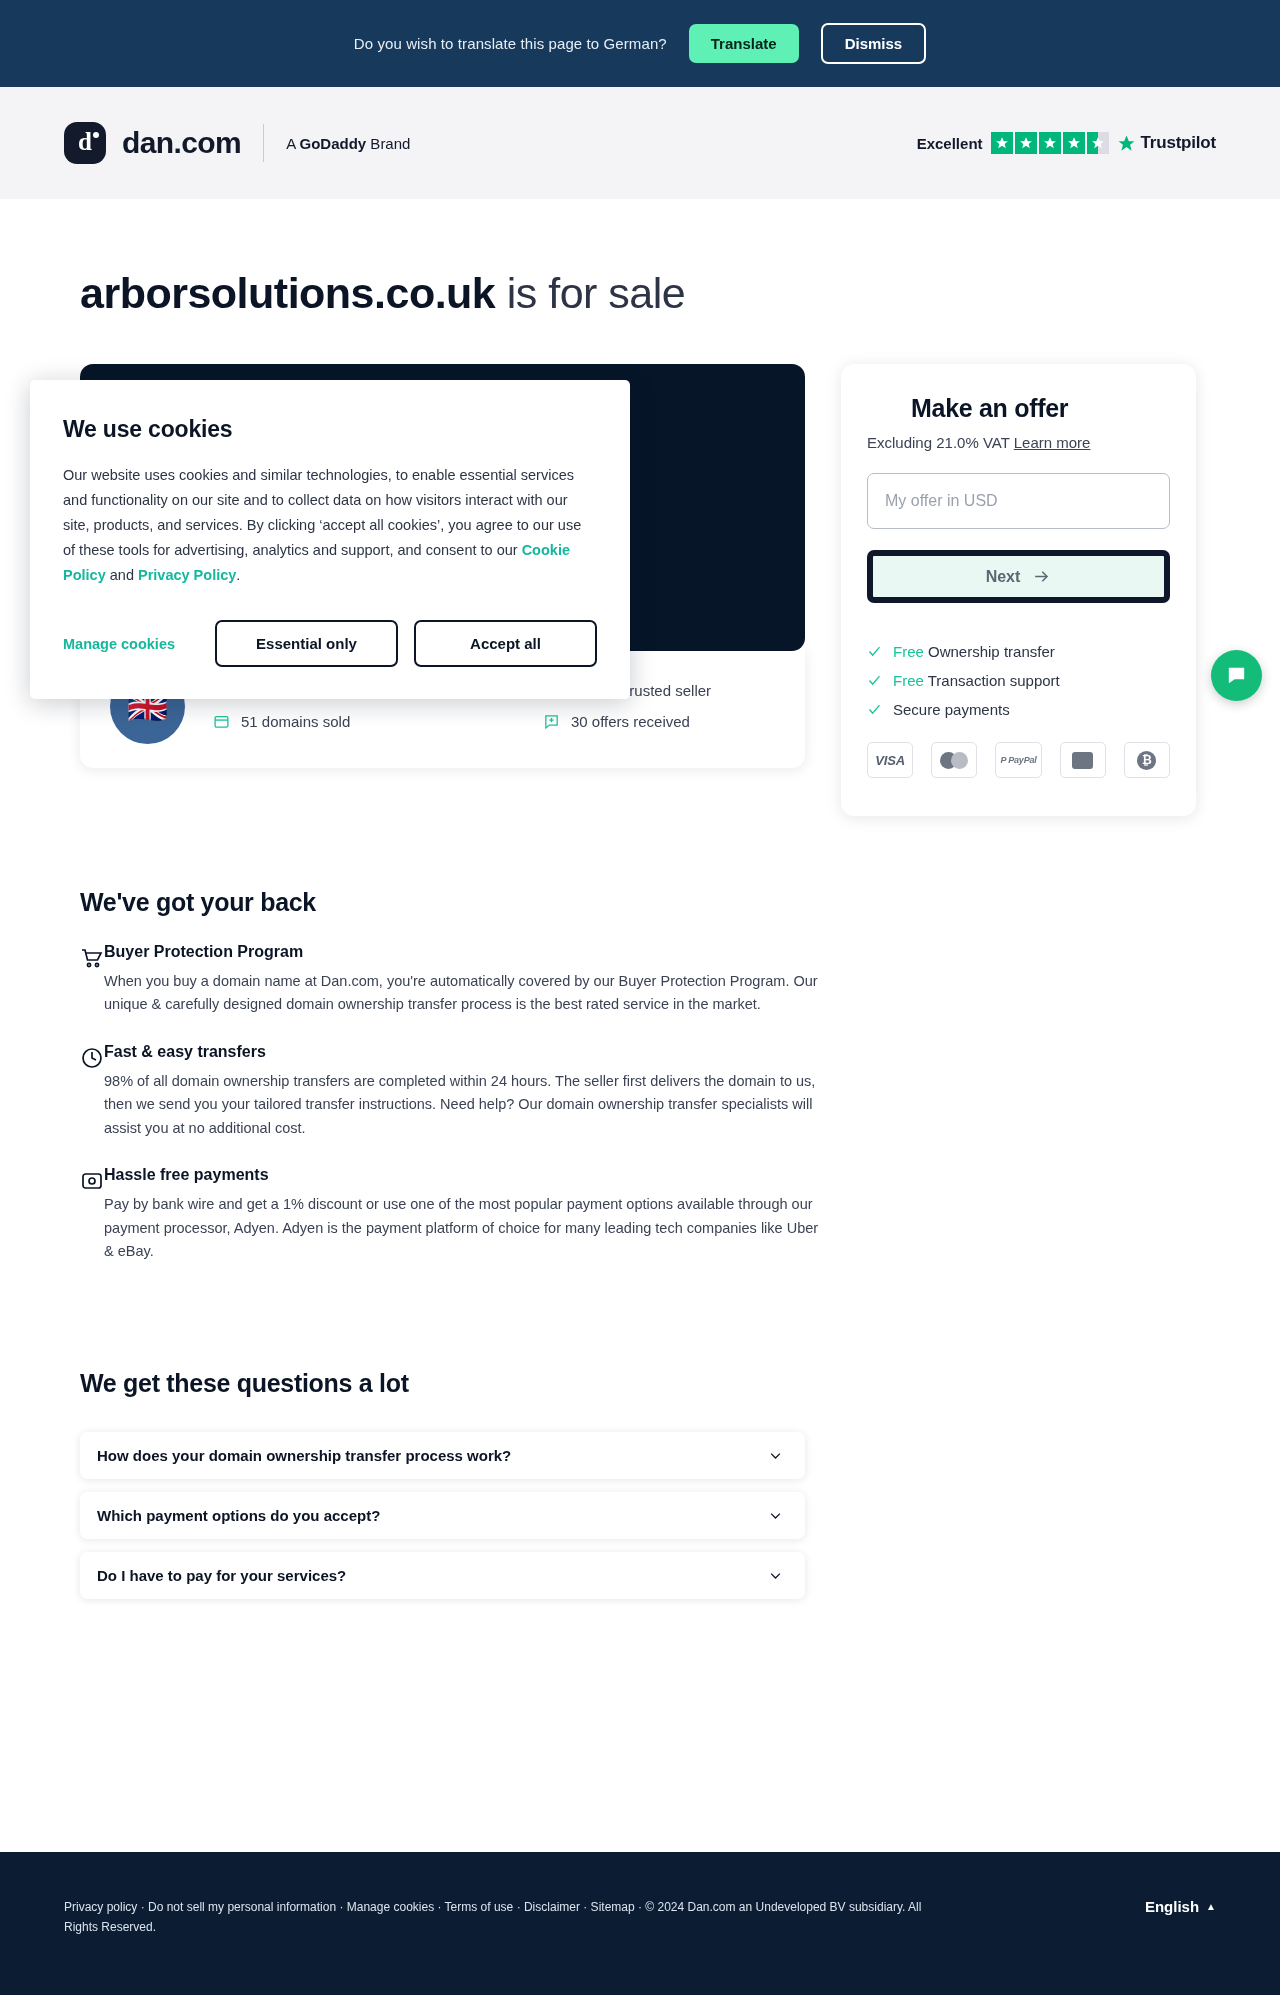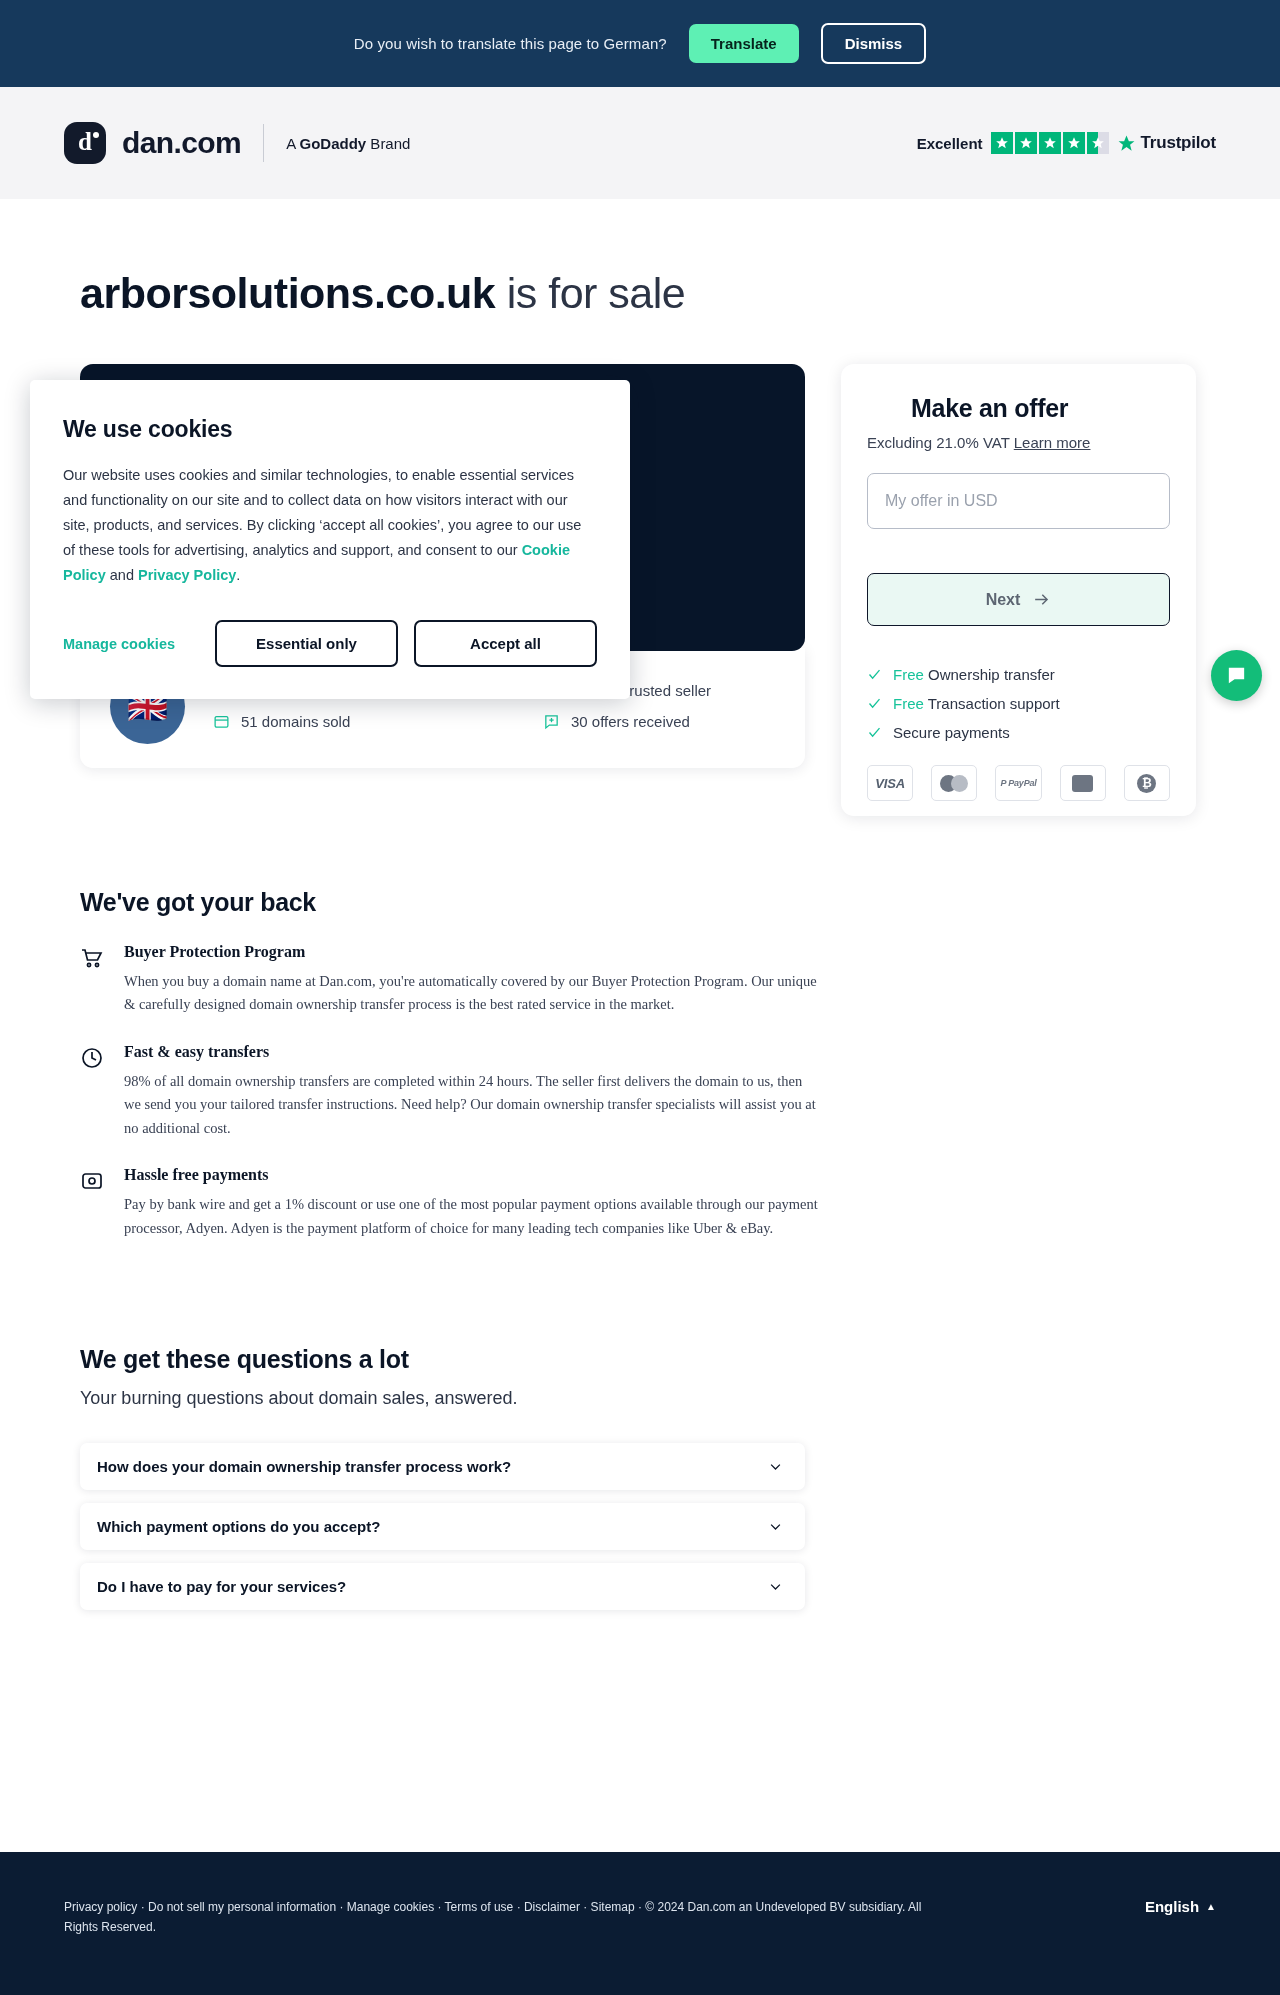--- a/index.html
+++ b/index.html
@@ -187,23 +187,23 @@
     padding: 0 17px;
     font-size: 16px;
     color: #3a4254;
     font-family: "Liberation Sans", sans-serif;
     background: #fff;
   }
   .offer-input::placeholder { color: #9aa1ad; }
   .btn-next {
     width: 100%;
     height: 53px;
-    margin-top: 44px;
+    margin-top: 21px;
     background: #eaf8f3;
-    border: 1px solid #0f172a;
+    border: 6px solid #0f172a;
     border-radius: 7px;
     font-size: 16px;
     font-weight: 700;
     color: #5d6672;
     cursor: pointer;
     display: flex; align-items: center; justify-content: center; gap: 12px;
     font-family: "Liberation Sans", sans-serif;
   }
   .btn-next svg { width: 19px; height: 19px; stroke: #5d6672; fill: none; stroke-width: 1.9; }
   .benefits { margin-top: 40px; display: flex; flex-direction: column; gap: 12px; }
@@ -228,21 +228,21 @@
   .paylogo .mc i:nth-child(2) { right: 0; background: #b7bcc5; }
   .paylogo .btc {
     width: 19px; height: 19px; border-radius: 50%; background: #6d7582;
     color: #fff; font-size: 12px; display: flex; align-items: center; justify-content: center;
   }
   .paylogo .wire { width: 21px; height: 17px; background: #6d7582; border-radius: 3px; }
 
   
   .section { padding-left: 16px; }
   .sec-title { font-size: 25px; font-weight: 700; color: #0b1526; margin-top: 72px; letter-spacing: -.3px; }
-  .feature { display: flex; gap: 20px; margin-top: 26px; max-width: 740px; font-family: Liberation Serif, serif; }
+  .feature { display: flex; margin-top: 26px; max-width: 740px; }
   .fico { width: 24px; flex: none; padding-top: 3px; }
   .fico svg { width: 24px; height: 24px; stroke: #0b1526; fill: none; stroke-width: 1.7; }
   .f-h { font-size: 16px; font-weight: 700; color: #0b1526; }
   .f-p { font-size: 14.5px; color: #3a4254; line-height: 1.62; margin-top: 9px; }
 
   
   .faq-title { font-size: 25px; font-weight: 700; color: #0b1526; margin-top: 105px; letter-spacing: -.3px; }
   .faq-sub { font-size: 18px; color: #2c3445; margin-top: 14px; }
   .faq-list { margin-top: 34px; width: 725px; display: flex; flex-direction: column; gap: 13px; justify-content: center; }
   .faq-item {
@@ -508,21 +508,20 @@
       </div>
       <div>
         <div class="f-h">Hassle free payments</div>
         <div class="f-p">Pay by bank wire and get a 1% discount or use one of the most popular payment options available through our payment processor, Adyen. Adyen is the payment platform of choice for many leading tech companies like Uber &amp; eBay.</div>
       </div>
     </div>
   </div>
 
   <div class="section">
     <div class="faq-title">We get these questions a lot</div>
-    <div class="faq-sub">Your burning questions about domain sales, answered.</div>
     <div class="faq-list">
       <div class="faq-item">
         <span class="faq-q">How does your domain ownership transfer process work?</span>
         <svg viewBox="0 0 24 24">
             <polyline points="5,9 12,16 19,9"></polyline>
           </svg>
       </div>
       <div class="faq-item">
         <span class="faq-q">Which payment options do you accept?</span>
         <svg viewBox="0 0 24 24">

